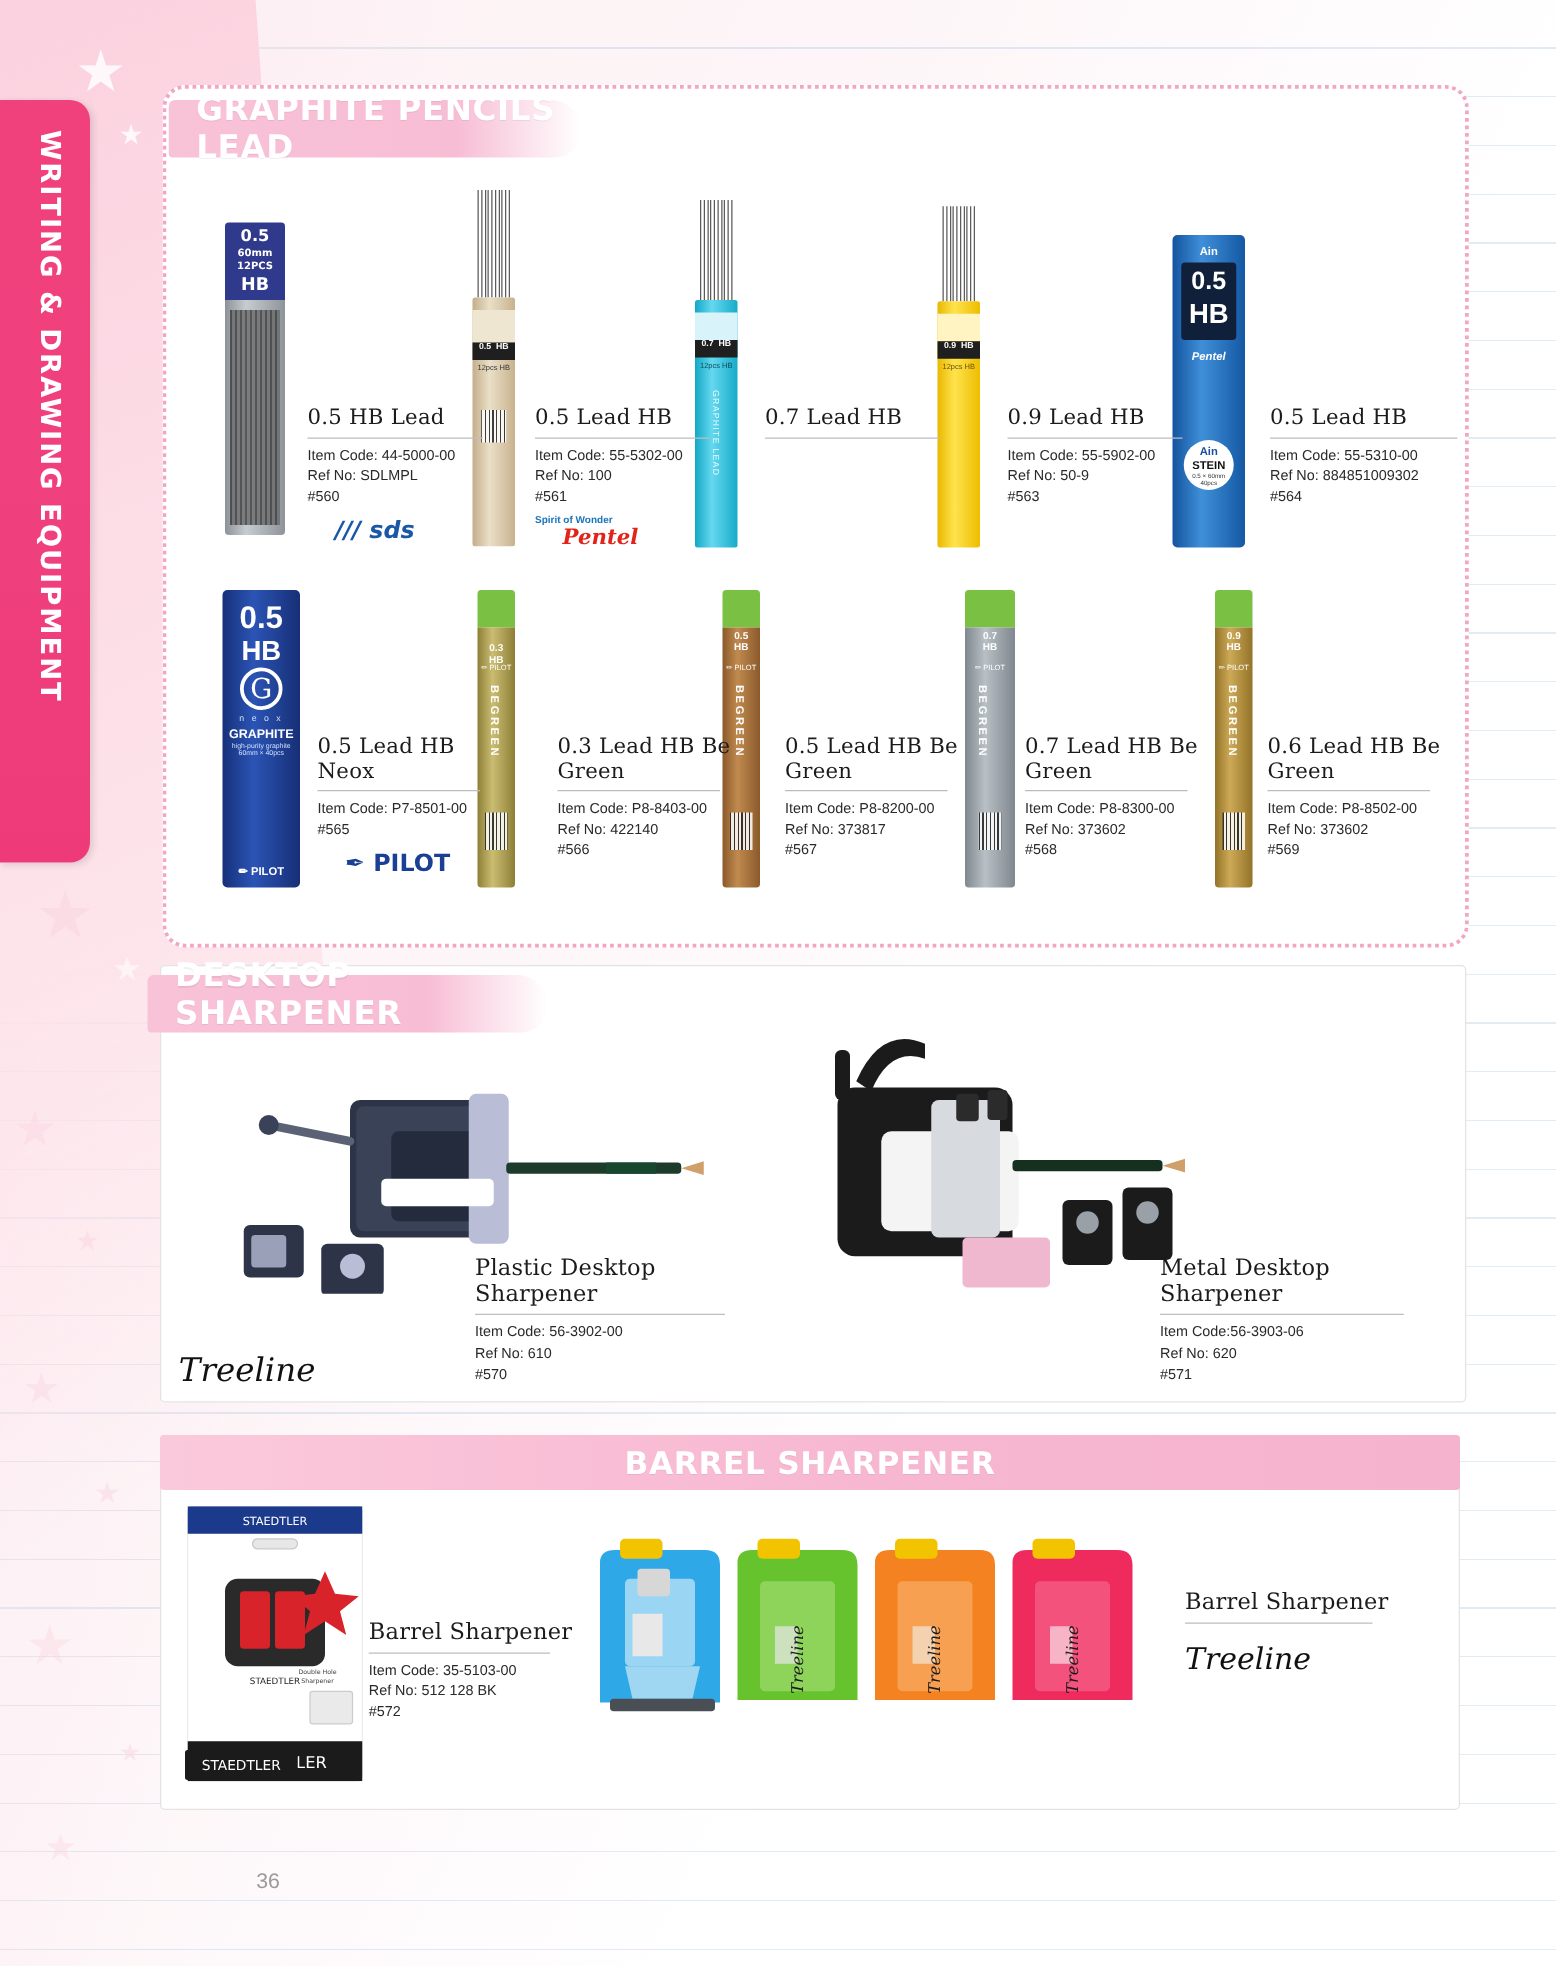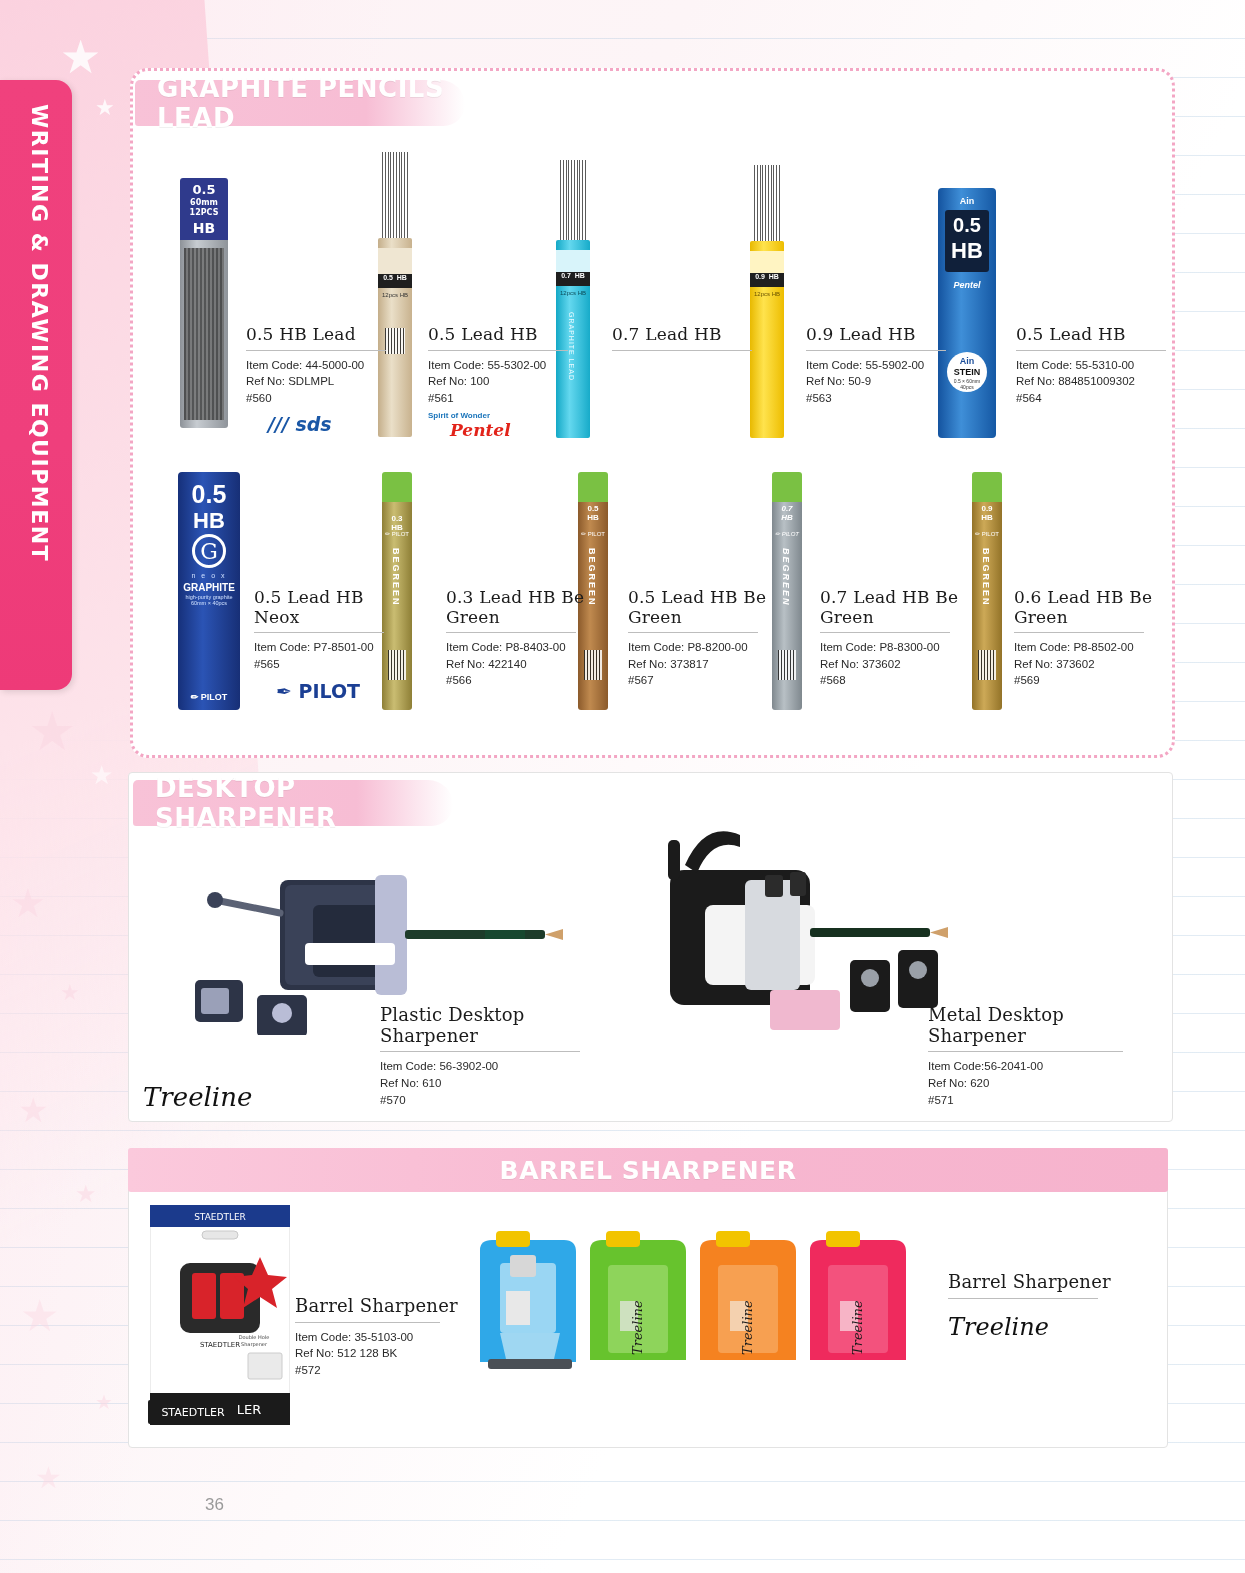--- a/index.html
+++ b/index.html
@@ -76,21 +76,21 @@
     background:linear-gradient(90deg,#f8c2d7 0%, #f7bdd4 70%, rgba(248,194,215,0) 100%);
     height:46px; border-radius:6px 30px 26px 4px;
     display:flex; align-items:center;
   }
   .hdr-brush .t{
     color:#fff; font-weight:bold; font-size:26px; letter-spacing:.5px;
     padding-left:22px; font-family:"DejaVu Sans", sans-serif;
     text-shadow:0 1px 0 rgba(0,0,0,.06);
   }
   #hdr-lead{ left:135px; top:80px; width:330px; }
-  #hdr-desktop{ left:133px; top:780px; width:320px; }
+  #hdr-desktop{ left:118px; top:780px; width:320px;align-items:flex-end; }
   #hdr-barrel{
     left:128px; top:1148px; width:1040px; height:44px;
     background:linear-gradient(90deg,#fbc9dc 0%, #f7b7d0 55%, #f6b3cd 100%);
     border-radius:3px; display:flex; align-items:center; justify-content:center;
   }
   #hdr-barrel .t{ padding:0; font-size:25px; }
 
   
   .item{ position:absolute; }
   .ptitle{
@@ -312,21 +312,21 @@
   <div class="barcode" style="top:178px;width:18px;height:30px;"></div>
 </div>
 <div class="tube" style="left:578px;top:472px;width:30px;height:238px;">
   <div style="position:absolute;left:0;top:0;width:100%;height:30px;background:#7ac143;border-radius:3px 3px 0 0;"></div>
   <div style="position:absolute;left:0;top:30px;width:100%;height:208px;background:linear-gradient(90deg,#8b5a2b,#c08a4f 40%,#8b5a2b);border-radius:0 0 3px 3px;"></div>
   <div style="position:absolute;left:0;top:32px;width:100%;text-align:center;color:#fff;font-size:8px;font-weight:bold;">0.5<br>HB</div>
   <div style="position:absolute;left:0;top:58px;width:100%;text-align:center;color:#fff;font-size:6px;">✏ PILOT</div>
   <div style="position:absolute;left:9px;top:76px;color:#fff;font-size:9px;writing-mode:vertical-rl;letter-spacing:2px;font-weight:bold;">BEGREEN</div>
   <div class="barcode" style="top:178px;width:18px;height:30px;"></div>
 </div>
-<div class="tube" style="left:772px;top:472px;width:30px;height:238px;font-style:italic;">
+<div class="tube" style="left:772px;top:472px;width:40px;height:238px;">
   <div style="position:absolute;left:0;top:0;width:100%;height:30px;background:#7ac143;border-radius:3px 3px 0 0;"></div>
   <div style="position:absolute;left:0;top:30px;width:100%;height:208px;background:linear-gradient(90deg,#7f888e,#b8c0c5 40%,#7f888e);border-radius:0 0 3px 3px;"></div>
   <div style="position:absolute;left:0;top:32px;width:100%;text-align:center;color:#fff;font-size:8px;font-weight:bold;">0.7<br>HB</div>
   <div style="position:absolute;left:0;top:58px;width:100%;text-align:center;color:#fff;font-size:6px;">✏ PILOT</div>
   <div style="position:absolute;left:9px;top:76px;color:#fff;font-size:9px;writing-mode:vertical-rl;letter-spacing:2px;font-weight:bold;">BEGREEN</div>
   <div class="barcode" style="top:178px;width:18px;height:30px;"></div>
 </div>
 <div class="tube" style="left:972px;top:472px;width:30px;height:238px;">
   <div style="position:absolute;left:0;top:0;width:100%;height:30px;background:#7ac143;border-radius:3px 3px 0 0;"></div>
   <div style="position:absolute;left:0;top:30px;width:100%;height:208px;background:linear-gradient(90deg,#937328,#c9a košt 40%,#937328);background:linear-gradient(90deg,#937328,#cda957 40%,#937328);border-radius:0 0 3px 3px;"></div>
@@ -432,21 +432,21 @@
     <rect x="200" y="150" width="40" height="52" rx="5" fill="#1b1b1b"></rect>
     <circle cx="220" cy="168" r="9" fill="#9aa0a8"></circle>
     <rect x="248" y="140" width="40" height="58" rx="5" fill="#1b1b1b"></rect>
     <circle cx="268" cy="160" r="9" fill="#9aa0a8"></circle>
   </svg>
 </div>
 <div class="item" style="left:928px;top:1005px;width:220px;">
   <div class="ptitle" style="font-size:18px;">Metal Desktop Sharpener</div>
   <div class="prule" style="width:195px;"></div>
   <div class="pmeta">
-    <div>Item Code:56-2041-00</div>
+    <div>Item Code:56-3903-06</div>
     <div>Ref No: 620</div>
     <div>#571</div>
   </div>
 </div>
 
 <div class="treeline" style="position:absolute;left:143px;top:1082px;">Treeline</div>
 
 <div class="panel" id="panel-barrel"></div>
 <div class="hdr-brush" id="hdr-barrel">
   <div class="t">BARREL SHARPENER</div>

